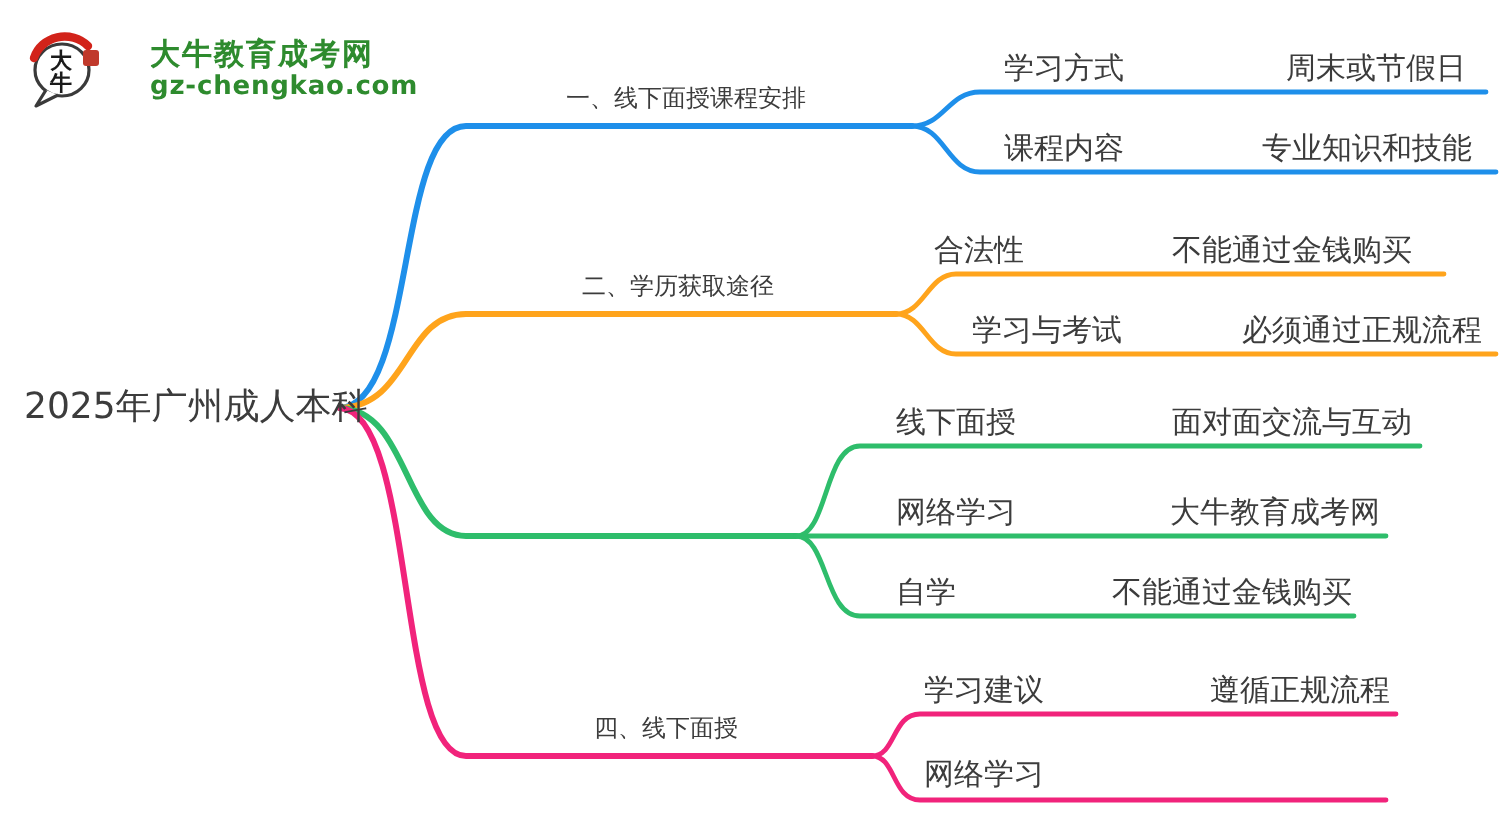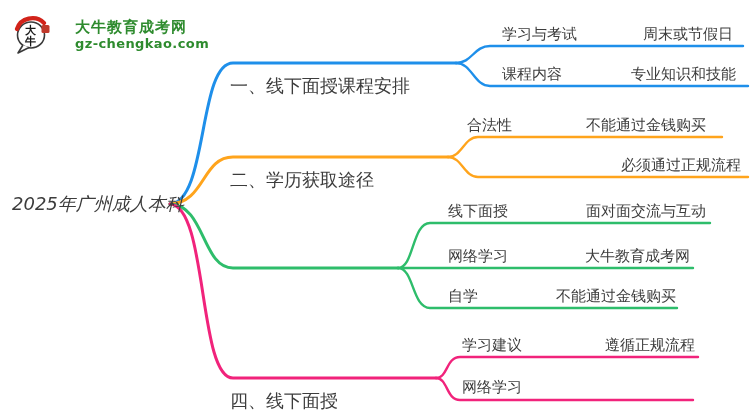--- a/index.html
+++ b/index.html
@@ -27,25 +27,25 @@
     font-size:15px;font-weight:bold;letter-spacing:1px;
     color:var(--c-brand,#2e8b2e);line-height:17px;margin-top:4px;
   }
   .logo-domain{
     font-size:13px;font-weight:bold;letter-spacing:.4px;
     color:var(--c-brand,#2e8b2e);line-height:15px;
   }
 
   .root{
     position:absolute;left:12px;top:194px;width:156px;
-    font-size:18px;line-height:20px;text-align:left;white-space:nowrap;font-style:italic;
+    font-size:18px;line-height:20px;text-align:left;white-space:nowrap;
   }
   .bt{
-    position:absolute;font-size:18px;line-height:17px;
-    white-space:nowrap;margin-top:36px;
+    position:absolute;font-size:12px;line-height:17px;
+    text-align:center;white-space:nowrap;
   }
   .nl,.nv{
     position:absolute;font-size:15px;line-height:17px;white-space:nowrap;
   }
 </style>
 </head>
 <body>
 
 <div class="canvas">
 
@@ -84,27 +84,28 @@
       <div class="logo-domain">gz-chengkao.com</div>
     </div>
   </div>
 
   <div class="root">2025年广州成人本科</div>
 
   <div class="bt" style="left:230px;top:41px;width:226px">一、线下面授课程安排</div>
   <div class="bt" style="left:230px;top:135px;width:218px">二、学历获取途径</div>
   <div class="bt" style="left:230px;top:356px;width:206px">四、线下面授</div>
 
-  <div class="nl" style="left:502px;top:26px">学习与考试</div>
+  <div class="nl" style="left:502px;top:26px">学习方式</div>
   <div class="nv" style="right:17px;top:26px">周末或节假日</div>
   <div class="nl" style="left:502px;top:66px">课程内容</div>
   <div class="nv" style="right:14px;top:66px">专业知识和技能</div>
 
   <div class="nl" style="left:467px;top:117px">合法性</div>
   <div class="nv" style="right:44px;top:117px">不能通过金钱购买</div>
+  <div class="nl" style="left:486px;top:157px">学习与考试</div>
   <div class="nv" style="right:9px;top:157px">必须通过正规流程</div>
 
   <div class="nl" style="left:448px;top:203px">线下面授</div>
   <div class="nv" style="right:44px;top:203px">面对面交流与互动</div>
   <div class="nl" style="left:448px;top:248px">网络学习</div>
   <div class="nv" style="right:60px;top:248px">大牛教育成考网</div>
   <div class="nl" style="left:448px;top:288px">自学</div>
   <div class="nv" style="right:74px;top:288px">不能通过金钱购买</div>
 
   <div class="nl" style="left:462px;top:337px">学习建议</div>

